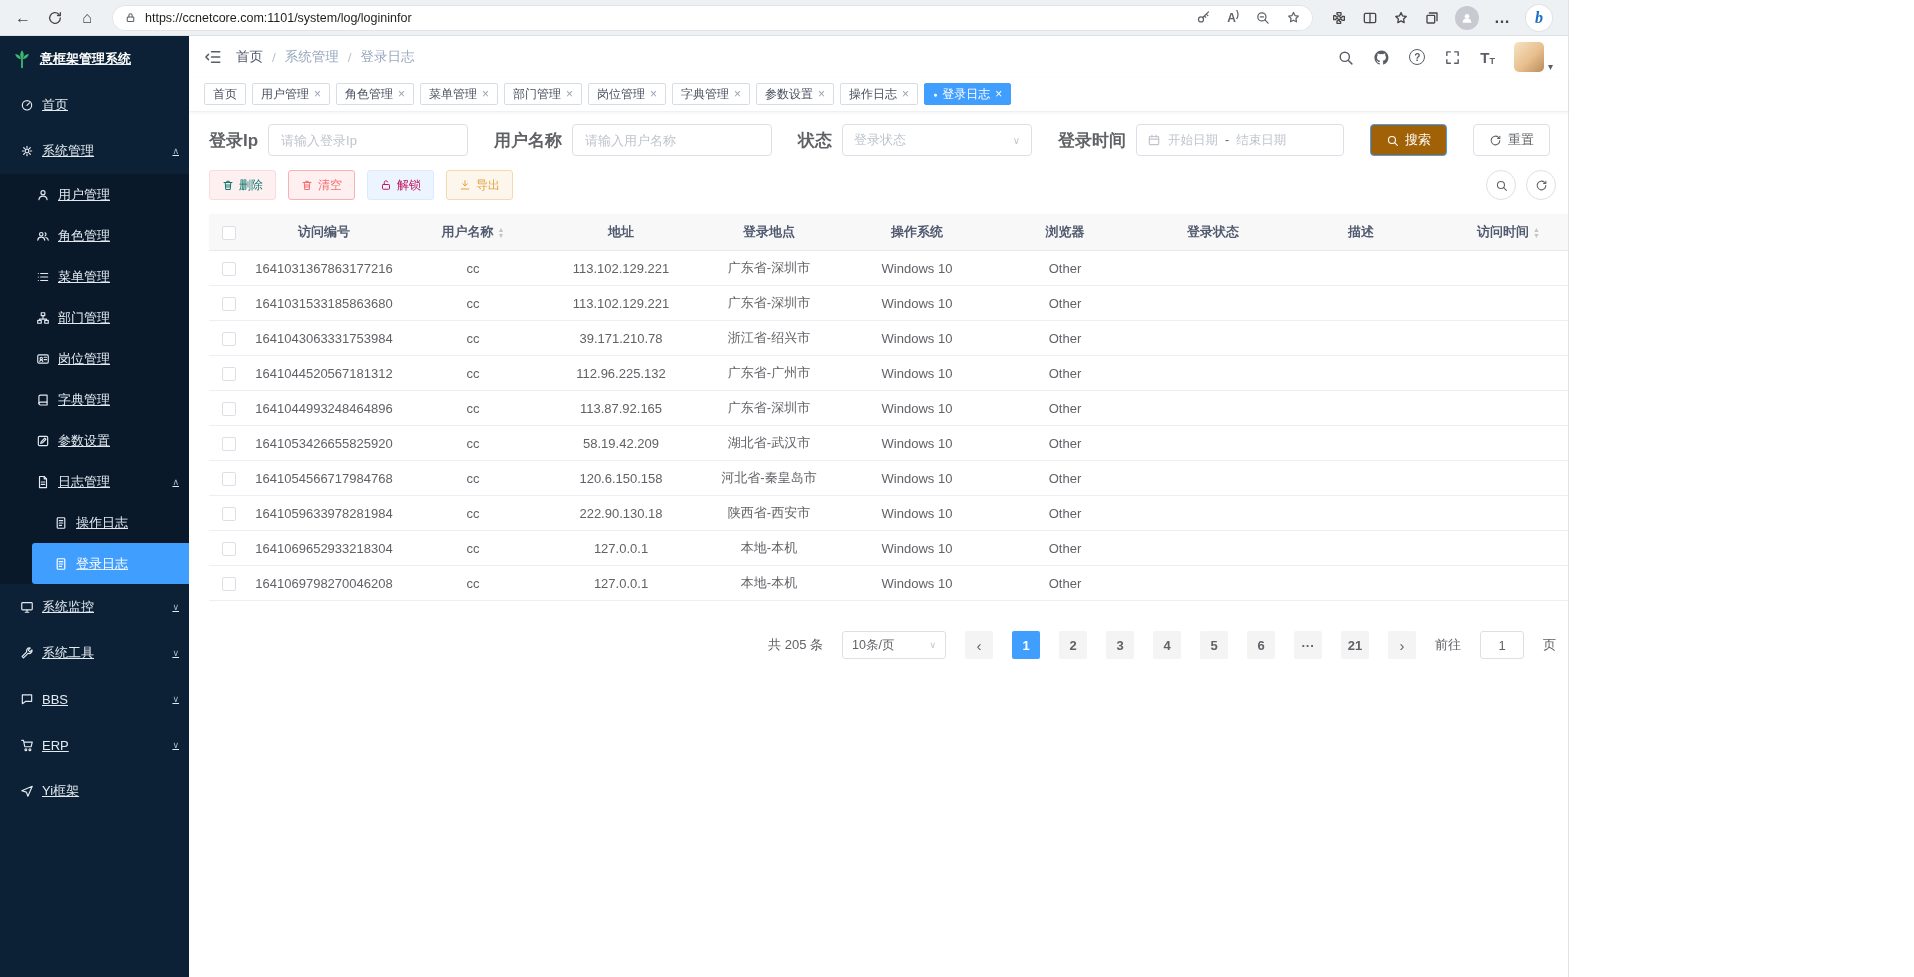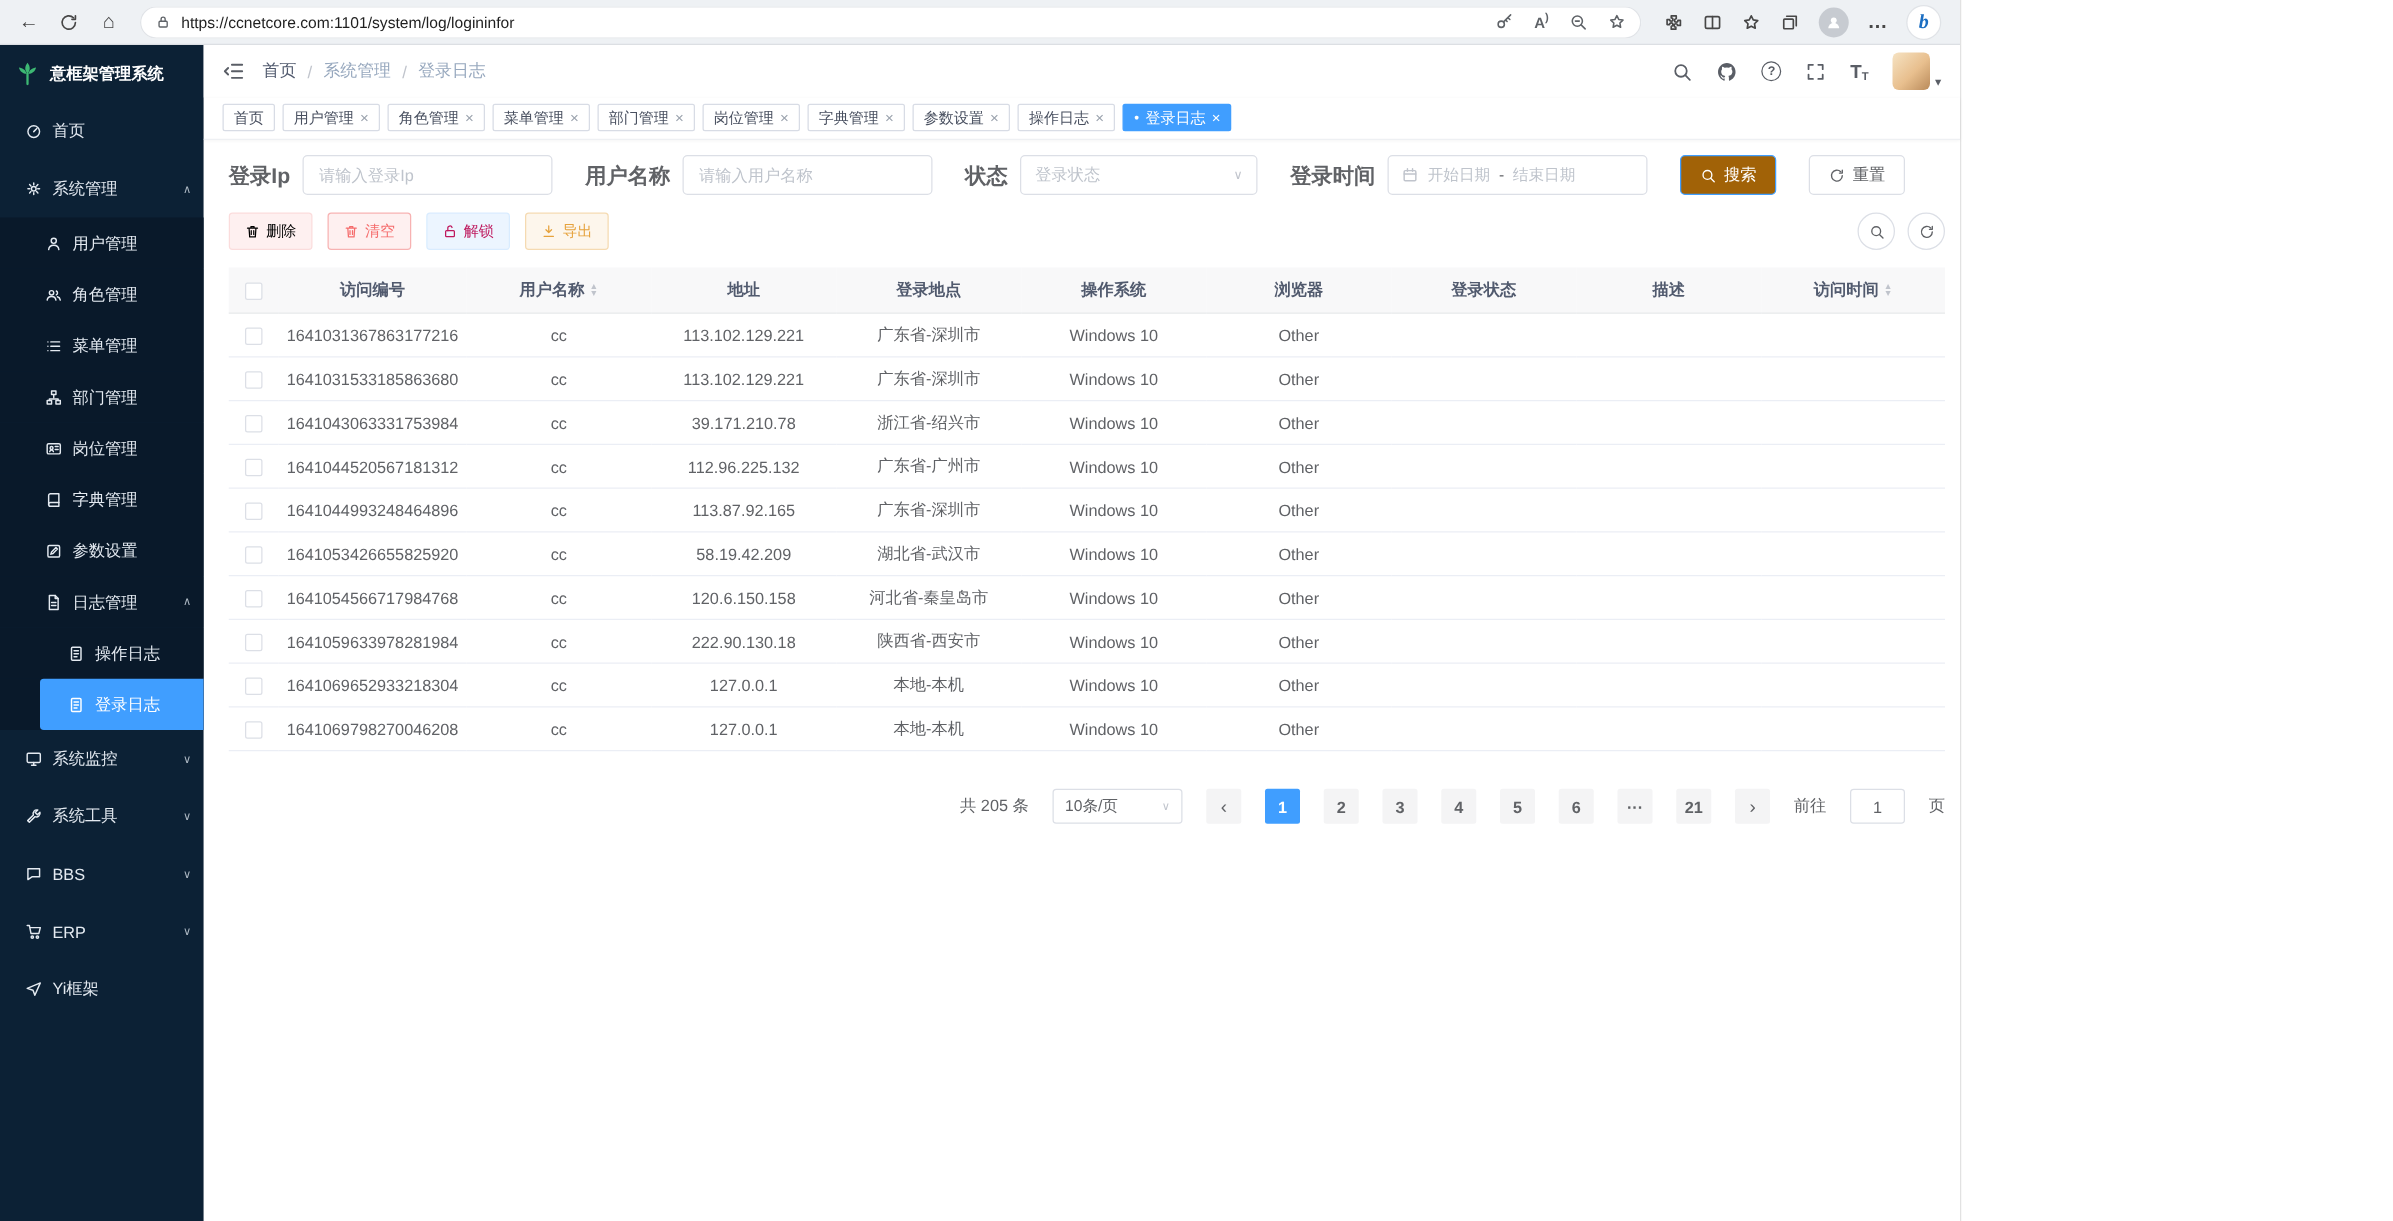--- a/index.html
+++ b/index.html
@@ -22,21 +22,21 @@
   .edge-avatar{width:24px;height:24px;border-radius:50%;background:#c7cbd1;display:flex;align-items:center;justify-content:center;color:#fff;}
   .edge-avatar .ic{width:14px;height:14px;}
   .copilot{width:26px;height:26px;border-radius:50%;background:#fff;box-shadow:0 0 0 1px #e0e3e7;display:flex;align-items:center;justify-content:center;
     font-family:"Liberation Serif","DejaVu Serif",serif;font-style:italic;font-weight:bold;font-size:16px;color:#1b6ec2;}
   .more-dots{font-size:16px;font-weight:bold;letter-spacing:1px;}
 
   
   .app{position:absolute;top:36px;left:0;right:0;bottom:0;display:flex;}
 
   
-  .sidebar{width:163px;flex:none;background:#0c2135;color:#e4eaf1;overflow:hidden;}
+  .sidebar{width:189px;flex:none;background:#0c2135;color:#e4eaf1;overflow:hidden;text-decoration:underline;}
   .logo{height:46px;display:flex;align-items:center;gap:7px;padding:0 11px;color:#fff;font-weight:bold;font-size:13px;white-space:nowrap;}
   .logo .ic-leaf{width:22px;height:22px;flex:none;}
   .mi{display:flex;align-items:center;gap:8px;padding:0 10px 0 20px;font-size:13px;cursor:pointer;position:relative;white-space:nowrap;}
   .mi .ic{width:14px;height:14px;flex:none;}
   .mi .chev{margin-left:auto;font-size:9px;color:#aeb9c4;}
   .l1{height:46px;}
   .l2{height:41px;background:#09192a;padding-left:36px;}
   .l3{height:41px;background:#09192a;padding-left:54px;}
   .l3.active{color:#fff;}
   .l3.active::before{content:"";position:absolute;left:32px;right:0;top:0;bottom:0;background:#409eff;border-radius:3px 0 0 3px;}
@@ -85,21 +85,21 @@
   .dr-ph{font-size:12.5px;color:#bfc4cc;}
   .dr-sep{font-size:12.5px;color:#606266;}
 
   .btn{height:32px;display:inline-flex;align-items:center;gap:6px;padding:0 15px;border-radius:4px;font-size:13px;border:1px solid #dcdfe6;background:#fff;color:#606266;cursor:pointer;white-space:nowrap;}
   .btn .ic{width:13px;height:13px;}
   .btn-primary{background:#a16207;border-color:#409eff;color:#fff;}
 
   .toolbar-row{display:flex;align-items:center;gap:12px;margin-top:14px;}
   .tbtn{height:30px;display:inline-flex;align-items:center;gap:5px;padding:0 12px;border-radius:3px;font-size:12px;border:1px solid;cursor:pointer;white-space:nowrap;}
   .tbtn .ic{width:12px;height:12px;}
-  .tbtn-del{background:#fef0f0;border-color:#fbdcdc;color:#000000;cursor:not-allowed;}
+  .tbtn-del{background:#fef0f0;border-color:#fbdcdc;color:#0f766e;cursor:not-allowed;}
   .tbtn-clear{background:#fef0f0;border-color:#f7b2b2;color:#f56c6c;}
   .tbtn-unlock{background:#ecf5ff;border-color:#d9ecff;color:#be185d;cursor:not-allowed;}
   .tbtn-export{background:#fdf6ec;border-color:#f5dab1;color:#e6a23c;}
   .tool-right{margin-left:auto;display:flex;align-items:center;gap:10px;}
   .cbtn{width:30px;height:30px;border-radius:50%;border:1px solid #dcdfe6;background:#fff;color:#606266;display:flex;align-items:center;justify-content:center;cursor:pointer;}
   .cbtn .ic{width:13px;height:13px;}
 
   
   table.grid{width:100%;border-collapse:collapse;margin-top:14px;table-layout:fixed;}
   table.grid th{background:#f8f8f9;color:#515a6e;font-size:13px;font-weight:bold;padding:9px 4px;border-bottom:1px solid #e8eaec;text-align:center;white-space:nowrap;}

